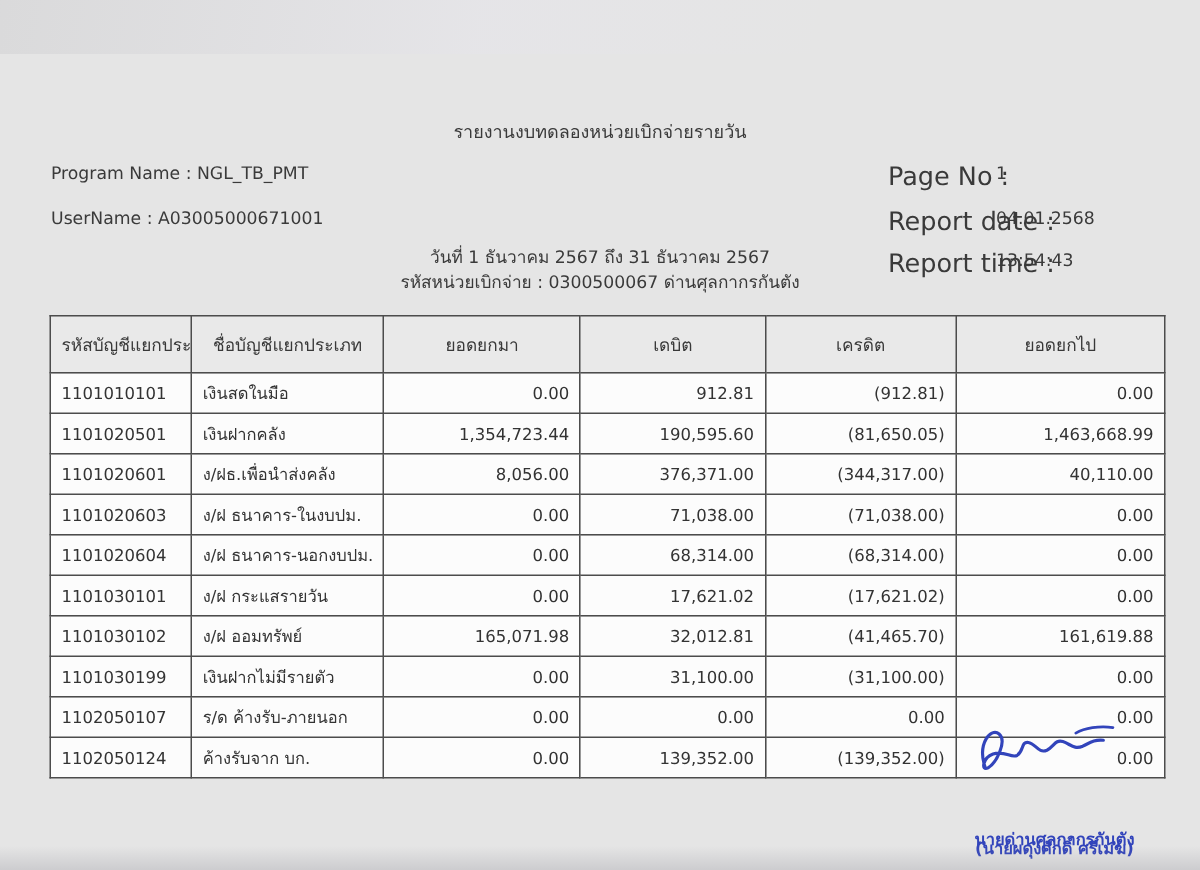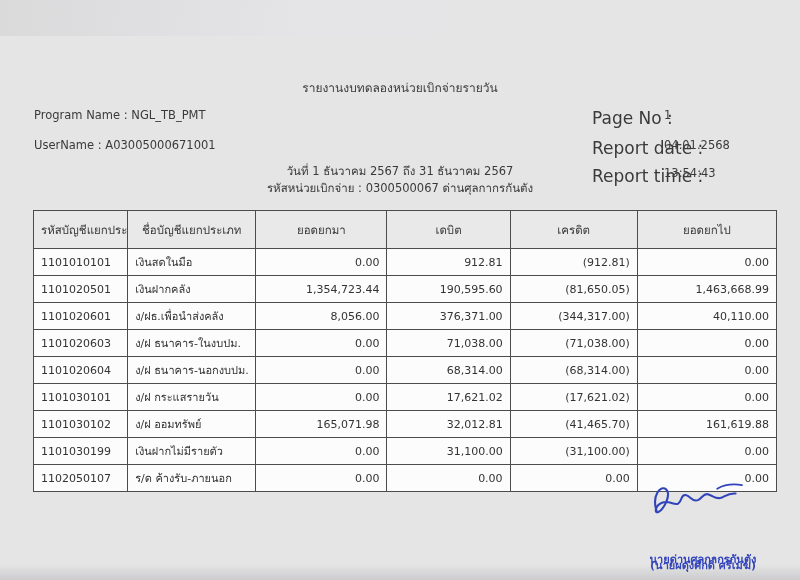--- a/index.html
+++ b/index.html
@@ -166,20 +166,28 @@
           <td class="ar">0.00</td>
         </tr>
         <tr>
           <td class="al">1102050107</td>
           <td class="al">ร/ด ค้างรับ-ภายนอก</td>
           <td class="ar">0.00</td>
           <td class="ar">0.00</td>
           <td class="ar">0.00</td>
           <td class="ar">0.00</td>
         </tr>
+        <tr>
+          <td class="al">1102050124</td>
+          <td class="al">ค้างรับจาก บก.</td>
+          <td class="ar">0.00</td>
+          <td class="ar">139,352.00</td>
+          <td class="ar">(139,352.00)</td>
+          <td class="ar">0.00</td>
+        </tr>
       </tbody>
   </table>
 
   <svg class="sig-svg" width="104" height="46" viewBox="0 0 104 46">
     <path d="M8 30 C4 14 14 4 19 9 C24 14 16 28 10 31 C5 33 7 24 14 22 C22 20 26 26 30 24 C35 21 33 15 38 16 C43 17 44 24 50 22 C55 20 56 15 61 17 C66 19 68 23 74 21 C79 19 82 17 88 18" fill="none" stroke="#3244bb" stroke-width="2.1" stroke-linecap="round"></path>
     <path d="M70 12 C76 9 86 8 95 10" fill="none" stroke="#3244bb" stroke-width="1.8" stroke-linecap="round"></path>
   </svg>
   <div class="sig-name" style="color: rgb(50, 68, 187); margin-top: 29px;">(นายผดุงศักดิ์  ศรีเมฆ)</div>
   <div class="sig-title" style="color: rgb(50, 68, 187);">นายด่านศุลกากรกันตัง</div>
 

